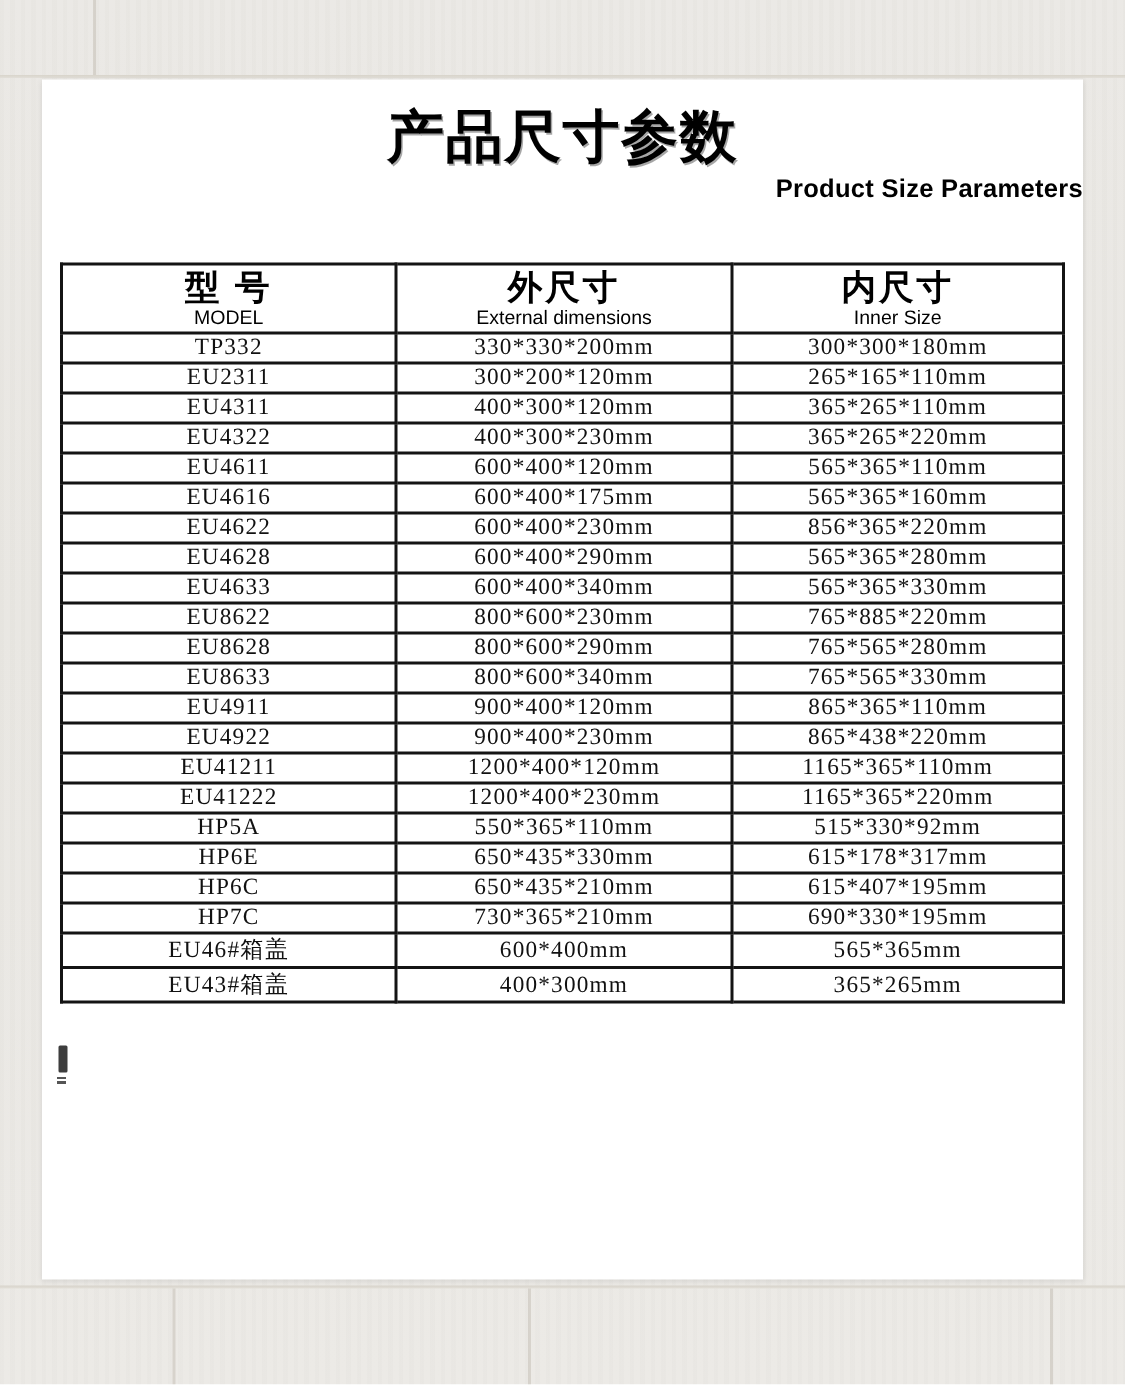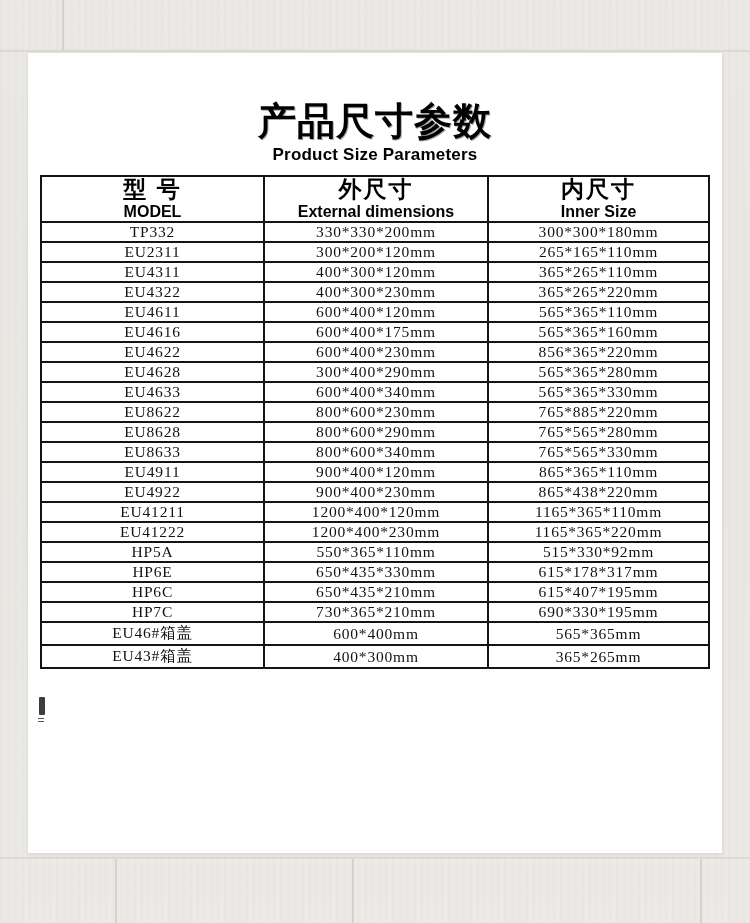--- a/index.html
+++ b/index.html
@@ -33,32 +33,32 @@
   .paper {
     position: absolute;
     left: 28px;
     top: 53px;
     width: 694px;
     height: 800px;
     background: #ffffff;
     box-shadow: 0 1px 4px rgba(0,0,0,0.10);
   }
   .title-cn {
-    margin-top: 49px;
+    margin-top: 20px;
     text-align: center;
     font-size: 38px;
     line-height: 1.05;
     font-weight: 900;
     letter-spacing: 1px;
     color: #000;
     text-shadow: 1px 1px 0 rgba(0,0,0,0.35);
   }
   .title-en {
     margin-top: 3px;
-    text-align: center;
+    text-align: right;
     font-size: 17px;
     font-weight: 700;
     letter-spacing: 0.2px;
     color: #000;
   }
   table.size-table {
     position: absolute;
     left: 12px;
     top: 122px;
     width: 668px;
@@ -78,22 +78,22 @@
   }
   table.size-table th { height: 44px; }
   th .th-cn {
     font-size: 23px;
     font-weight: 900;
     letter-spacing: 2px;
     line-height: 1.1;
     color: #000;
   }
   th .th-en {
-    font-size: 16px;
-    font-weight: 700;
+    font-size: 13px;
+    font-weight: 400;
     line-height: 1.2;
     color: #000;
   }
   table.size-table td {
     font-family: "Liberation Serif", "DejaVu Serif", serif;
     font-size: 15.5px;
     letter-spacing: 0.8px;
     color: #111;
   }
   .artifact-blob {
@@ -185,21 +185,21 @@
             <td>600*400*175mm</td>
             <td>565*365*160mm</td>
           </tr>
           <tr>
             <td>EU4622</td>
             <td>600*400*230mm</td>
             <td>856*365*220mm</td>
           </tr>
           <tr>
             <td>EU4628</td>
-            <td>300*400*290mm</td>
+            <td>600*400*290mm</td>
             <td>565*365*280mm</td>
           </tr>
           <tr>
             <td>EU4633</td>
             <td>600*400*340mm</td>
             <td>565*365*330mm</td>
           </tr>
           <tr>
             <td>EU8622</td>
             <td>800*600*230mm</td>

